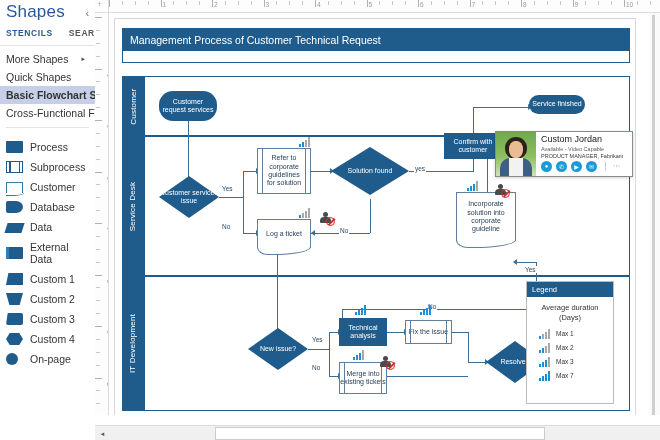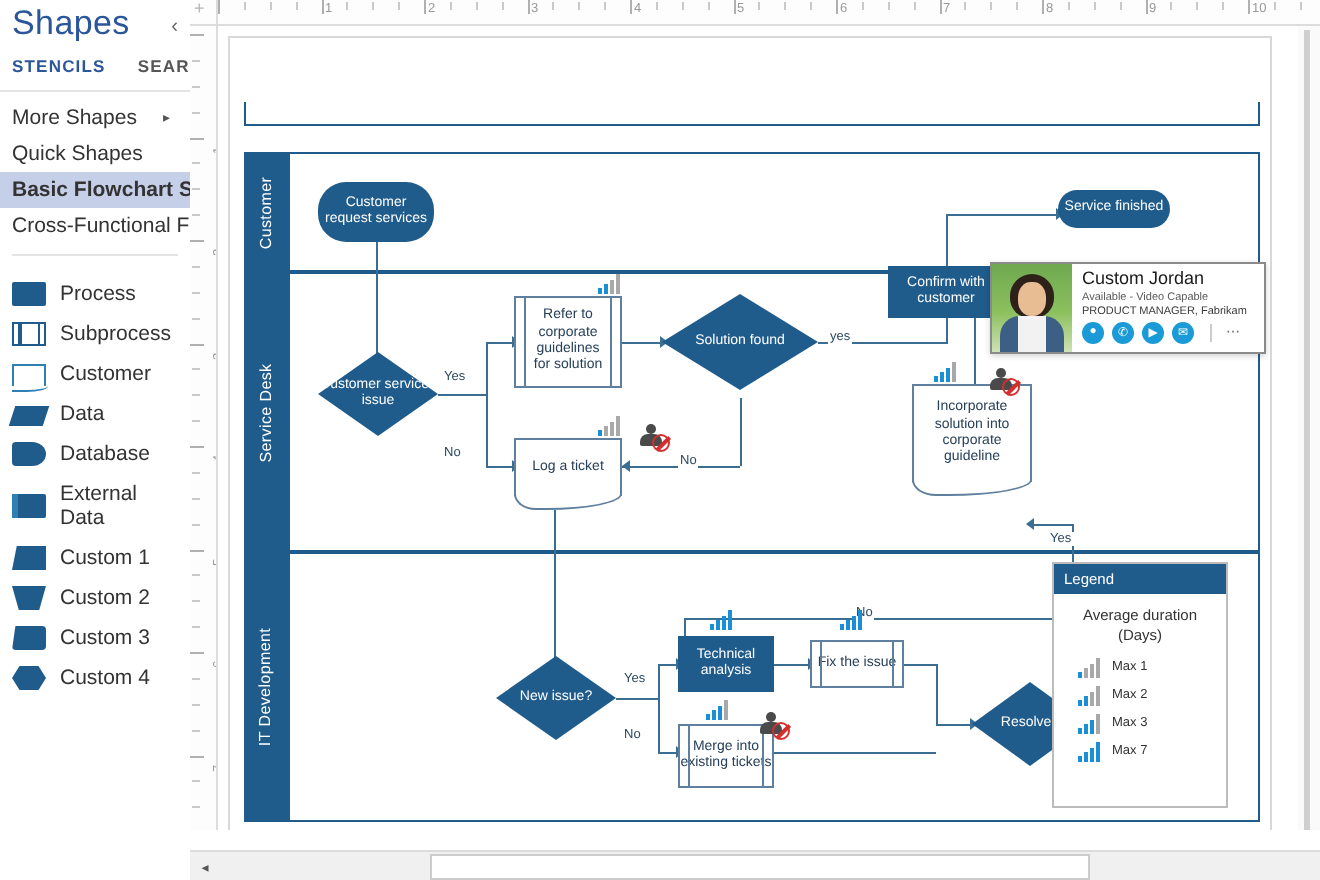--- a/index.html
+++ b/index.html
@@ -287,46 +287,52 @@
       </div>
       <div class="sb-shape">
         <span class="glyph g-subprocess"></span>
         <span class="lbl">Subprocess</span>
       </div>
       <div class="sb-shape">
         <span class="glyph g-document"></span>
         <span class="lbl">Customer</span>
       </div>
       <div class="sb-shape">
+        <span class="glyph g-database"></span>
+        <span class="lbl">Database</span>
+      </div>
+      <div class="sb-shape">
         <span class="glyph g-data"></span>
         <span class="lbl">Data</span>
       </div>
       <div class="sb-shape">
-        <span class="glyph g-database"></span>
-        <span class="lbl">Database</span>
-      </div>
-      <div class="sb-shape">
         <span class="glyph g-extdata"></span>
         <span class="lbl">External Data</span>
       </div>
       <div class="sb-shape">
         <span class="glyph g-c1"></span>
         <span class="lbl">Custom 1</span>
       </div>
       <div class="sb-shape">
         <span class="glyph g-c2"></span>
         <span class="lbl">Custom 2</span>
       </div>
       <div class="sb-shape">
         <span class="glyph g-c3"></span>
         <span class="lbl">Custom 3</span>
       </div>
       <div class="sb-shape">
         <span class="glyph g-c4"></span>
         <span class="lbl">Custom 4</span>
+      </div>
+      <div class="sb-shape">
+        <span class="glyph">
+            <span class="g-onpage" style="position:absolute;top:0;"></span>
+          </span>
+        <span class="lbl">On-page</span>
       </div>
     </div>
   </div>
 
   <div id="ruler-top">
       <div class="rt major" style="left: 14px;"></div>
       <div class="rt minor" style="left: 26.875px;"></div>
       <div class="rt minor" style="left: 39.75px;"></div>
       <div class="rt minor" style="left: 52.625px;"></div>
       <div class="rt major" style="left: 65.5px;"></div>
@@ -418,20 +424,21 @@
       <div class="rl-num" style="top: 218px; left: 11px;">4</div>
       <div class="rl-num" style="top: 269.5px; left: 11px;">5</div>
       <div class="rl-num" style="top: 321px; left: 11px;">6</div>
       <div class="rl-num" style="top: 372.5px; left: 11px;">7</div>
     </div>
   <div id="ruler-corner"></div>
 
   <div id="canvas">
     <div id="page">
 
+      <div id="diag-title">Management Process of Customer Technical Request</div>
       <div id="diag-sub"></div>
 
       <div class="lane-hdr" style="top:57px;height:60px;">
         <span>Customer</span>
       </div>
       <div class="lane-body" style="top:57px;height:60px;"></div>
 
       <div class="lane-hdr" style="top:117px;height:140px;">
         <span>Service Desk</span>
       </div>

